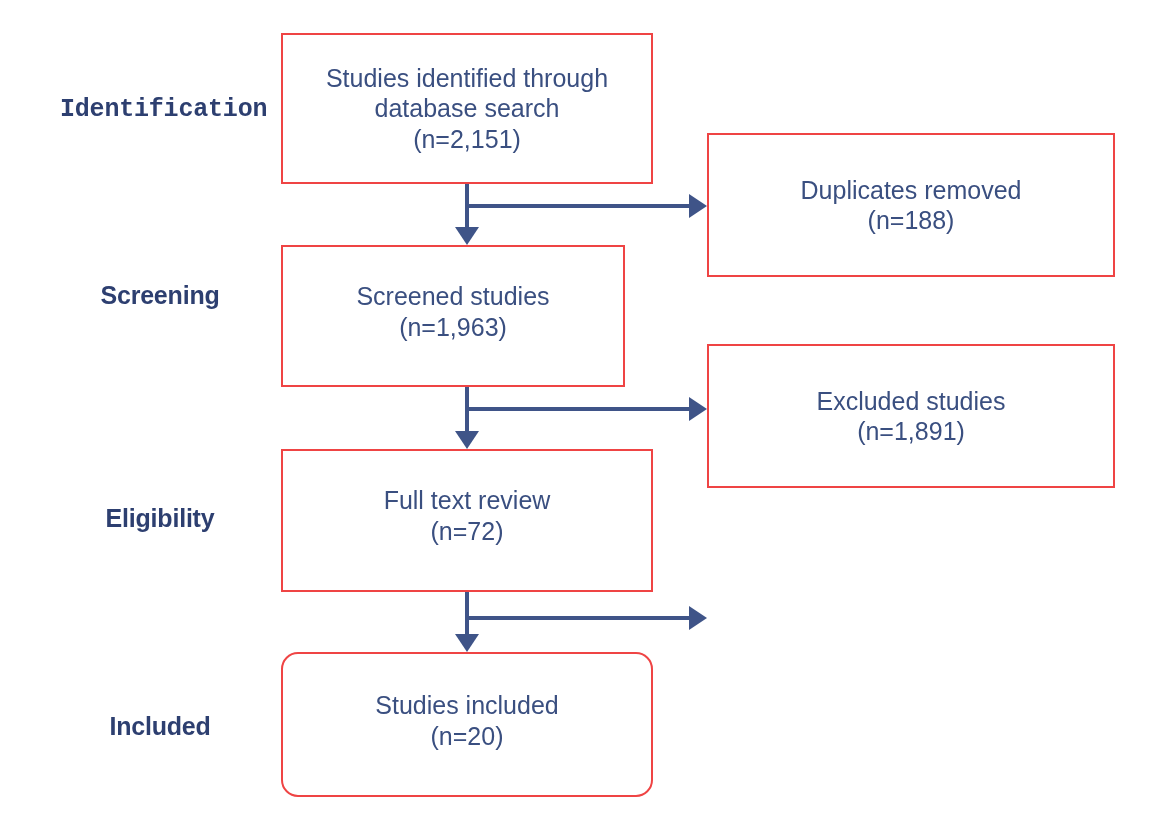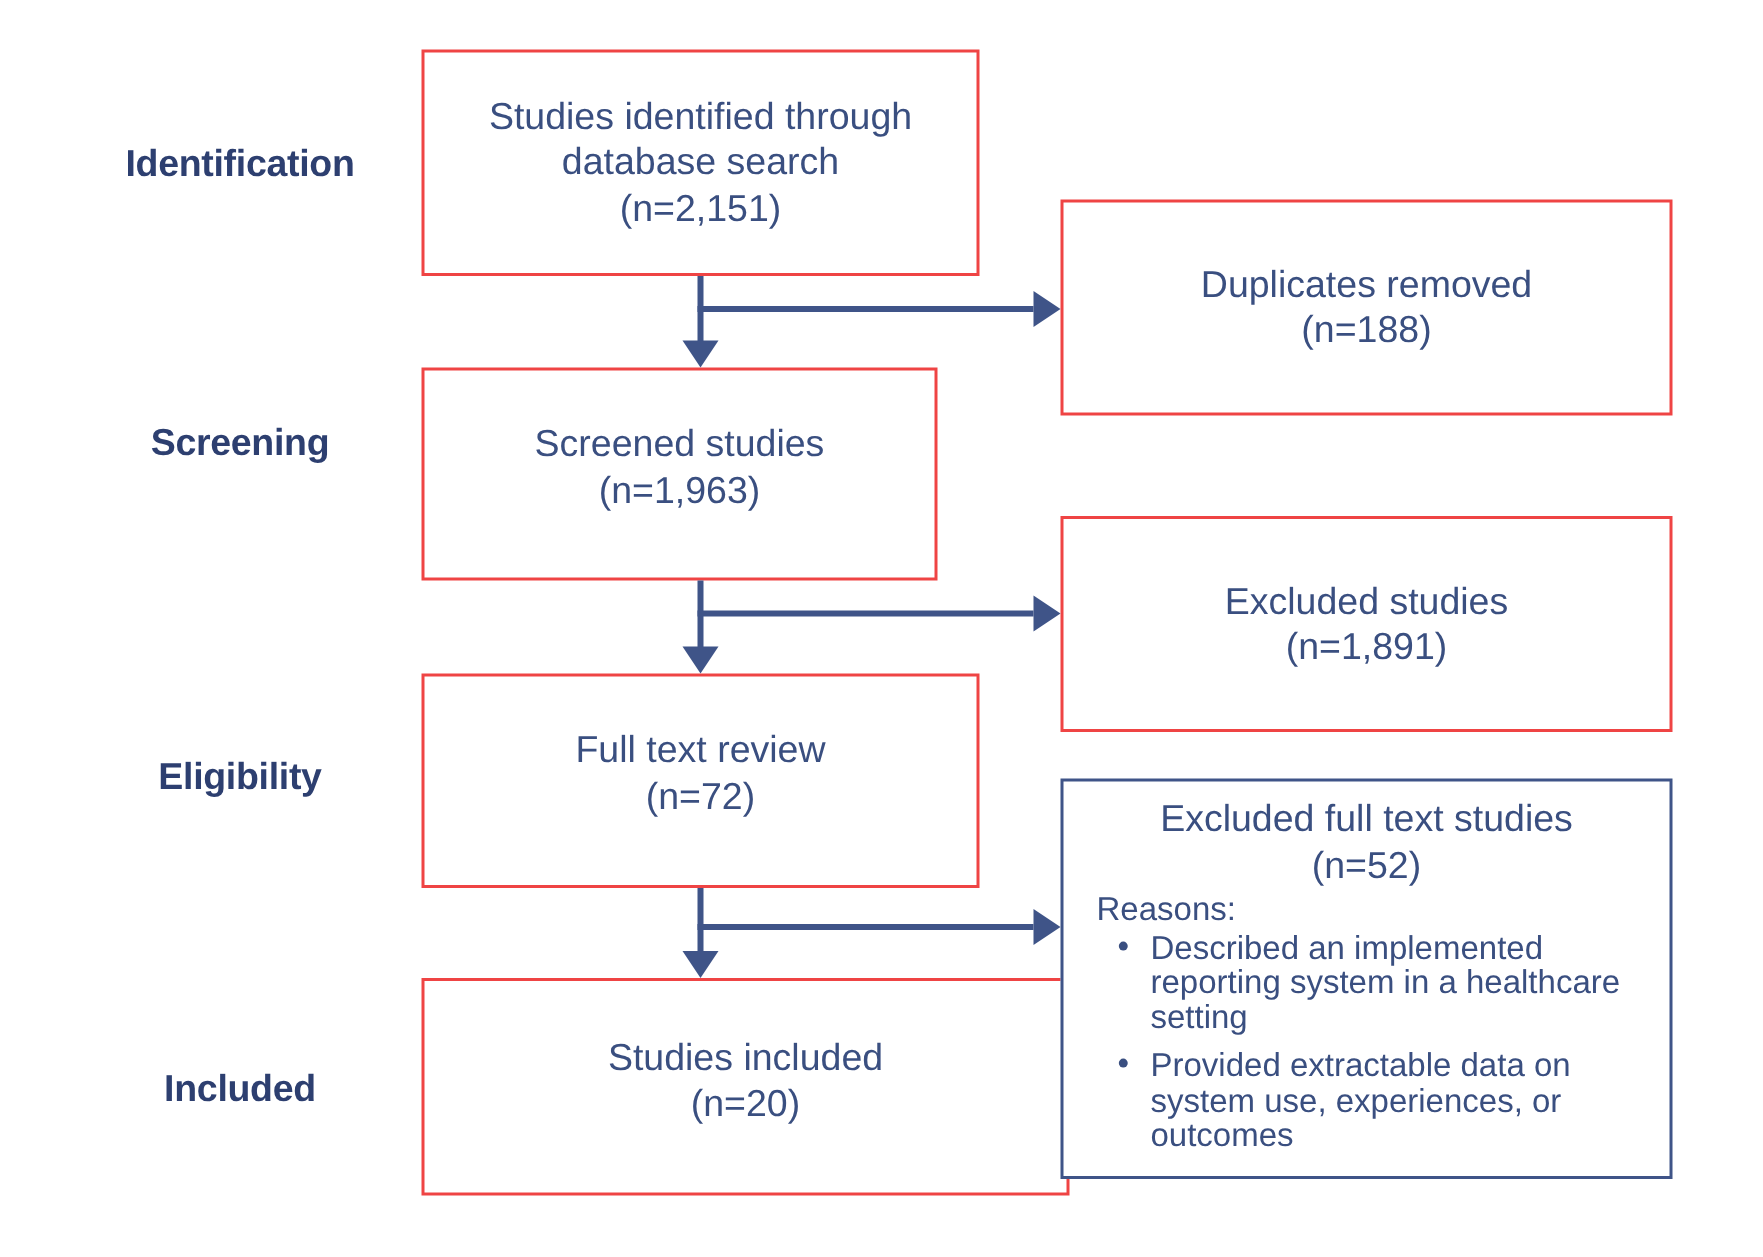--- a/index.html
+++ b/index.html
@@ -123,21 +123,21 @@
     border-top: 12px solid transparent;
     border-bottom: 12px solid transparent;
     border-left: 18px solid #3f5488;
   }
 </style>
 </head>
 <body>
 
 <div id="diagram">
 
-  <div class="stage-label" style="left:60px; top:96px; width:200px;">Identification</div>
+  <div class="stage-label" style="left:60px; top:96px; width:200px;font-family:Liberation Mono, monospace;">Identification</div>
 
   <div class="stage-label" style="left:60px; top:282px; width:200px;">Screening</div>
 
   <div class="stage-label" style="left:60px; top:505px; width:200px;">Eligibility</div>
 
   <div class="stage-label" style="left:60px; top:713px; width:200px;">Included</div>
 
   <div class="flow-box" style="left:281px; top:33px; width:372px; height:151px;">
     <span class="box-text">Studies identified through
 database search
@@ -147,44 +147,35 @@
   <div class="flow-box top-aligned" style="left:281px; top:245px; width:344px; height:142px; padding-top:34px;">
     <span class="box-text">Screened studies
 (n=1,963)</span>
   </div>
 
   <div class="flow-box top-aligned" style="left:281px; top:449px; width:372px; height:143px; padding-top:34px;">
     <span class="box-text">Full text review
 (n=72)</span>
   </div>
 
-  <div class="flow-box top-aligned" style="left:281px; top:652px; width:432px; height:145px; padding-top:36px;">
+  <div class="flow-box top-aligned" style="left:281px; top:652px; width:372px; height:145px; padding-top:36px;border-radius:17px;">
     <span class="box-text">Studies included
 (n=20)</span>
   </div>
 
   <div class="flow-box" style="left:707px; top:133px; width:408px; height:144px;">
     <span class="box-text">Duplicates removed
 (n=188)</span>
   </div>
 
   <div class="flow-box" style="left:707px; top:344px; width:408px; height:144px;">
     <span class="box-text">Excluded studies
 (n=1,891)</span>
   </div>
 
-  <div class="reasons-box" style="left:707px; top:519px; width:408px; height:267px;">
-    <div class="rb-title">Excluded full text studies
-(n=52)</div>
-    <div class="rb-subtitle">Reasons:</div>
-    <ul>
-      <li>Described an implemented reporting system in a healthcare setting</li>
-      <li>Provided extractable data on system use, experiences, or outcomes</li>
-    </ul>
-  </div>
 
   <div class="v-line" style="left:465px; top:184px; height:45px;"></div>
   <div class="arrow-down" style="left:455px; top:227px;"></div>
 
   <div class="h-line" style="left:465px; top:204px; width:224px;"></div>
   <div class="arrow-right" style="left:689px; top:194px;"></div>
 
   <div class="v-line" style="left:465px; top:387px; height:46px;"></div>
   <div class="arrow-down" style="left:455px; top:431px;"></div>
   <div class="h-line" style="left:465px; top:407px; width:224px;"></div>

